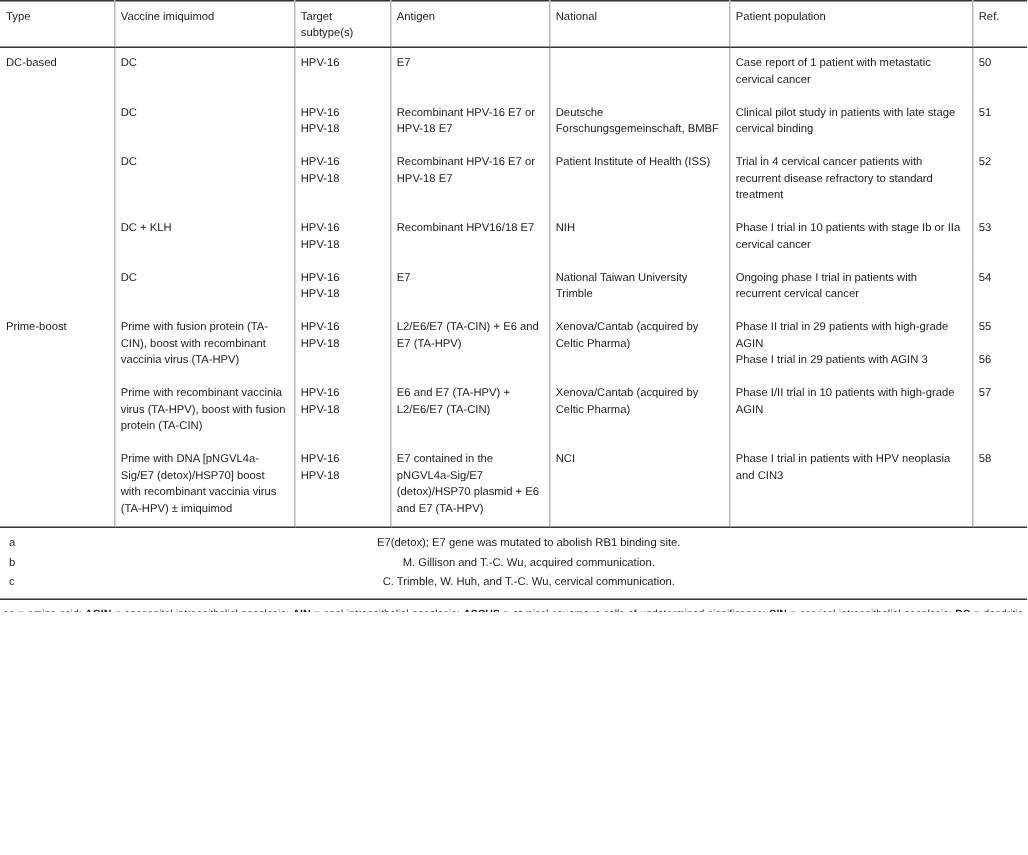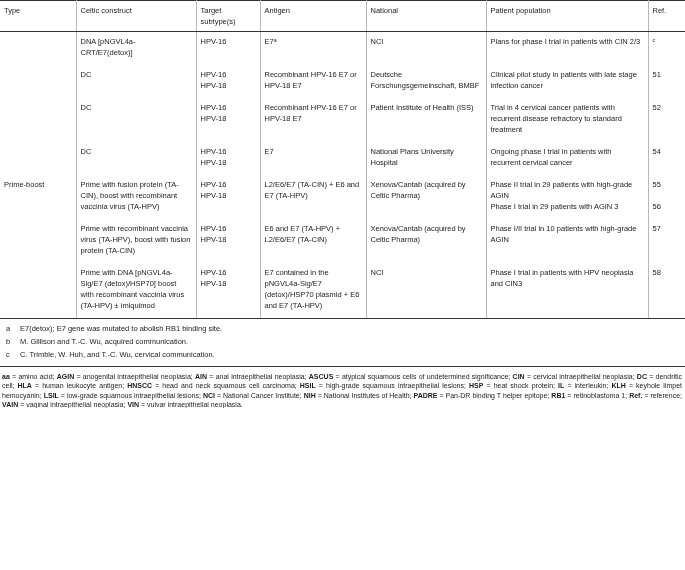--- a/index.html
+++ b/index.html
@@ -30,21 +30,21 @@
   .data-table thead th {
     border-bottom: 1px solid #333;
     padding-bottom: 4px;
   }
   .data-table th + th, .data-table td + td { border-left: 1px solid #b8b8b8; }
   .data-table tbody tr:last-child td { border-bottom: 1px solid #333; margin-top: 29px; }
 
   .footnotes { border-bottom: 1px solid #333; padding: 3px 0 5px 0; }
   .footnote { display: flex; font-size: 7.5px; line-height: 13px; }
   .footnote-marker { width: 14px; padding-left: 6px; flex: none; }
-  .footnote-text { flex: 1; }
+  .footnote-text { flex: 1; text-align: center; }
 
   .abbreviations {
     font-size: 7px;
     line-height: 9.4px;
     text-align: justify;
     padding: 5px 3px 0 2px;
     margin: 0;
   }
   .abbreviations b { font-weight: bold; }
 </style>
@@ -59,67 +59,76 @@
       <col style="width:120px">
       <col style="width:64px">
       <col style="width:106px">
       <col style="width:120px">
       <col style="width:162px">
       <col style="width:37px">
     </colgroup>
     <thead>
       <tr>
         <th>Type</th>
-        <th>Celtic construct</th>
+        <th>Vaccine imiquimod</th>
         <th>Target
 subtype(s)</th>
         <th>Antigen</th>
         <th>National</th>
         <th>Patient population</th>
         <th>Ref.</th>
       </tr>
     </thead>
     <tbody>
       <tr>
+        <td>DC-based</td>
+        <td>DC</td>
+        <td>HPV-16</td>
+        <td>E7</td>
         <td></td>
-        <td>DNA [pNGVL4a-
-CRT/E7(detox)]</td>
-        <td>HPV-16</td>
-        <td>E7ᵃ</td>
-        <td>NCI</td>
-        <td>Plans for phase I trial in patients with CIN 2/3</td>
-        <td>ᶜ</td>
+        <td>Case report of 1 patient with metastatic cervical cancer</td>
+        <td>50</td>
       </tr>
       <tr>
         <td></td>
         <td>DC</td>
         <td>HPV-16
 HPV-18</td>
         <td>Recombinant HPV-16 E7 or HPV-18 E7</td>
         <td>Deutsche Forschungsgemeinschaft, BMBF</td>
-        <td>Clinical pilot study in patients with late stage infection cancer</td>
+        <td>Clinical pilot study in patients with late stage cervical binding</td>
         <td>51</td>
       </tr>
       <tr>
         <td></td>
         <td>DC</td>
         <td>HPV-16
 HPV-18</td>
         <td>Recombinant HPV-16 E7 or HPV-18 E7</td>
         <td>Patient Institute of Health (ISS)</td>
         <td>Trial in 4 cervical cancer patients with recurrent disease refractory to standard treatment</td>
         <td>52</td>
       </tr>
       <tr>
         <td></td>
+        <td>DC + KLH</td>
+        <td>HPV-16
+HPV-18</td>
+        <td>Recombinant HPV16/18 E7</td>
+        <td>NIH</td>
+        <td>Phase I trial in 10 patients with stage Ib or IIa cervical cancer</td>
+        <td>53</td>
+      </tr>
+      <tr>
+        <td></td>
         <td>DC</td>
         <td>HPV-16
 HPV-18</td>
         <td>E7</td>
-        <td>National Plans University Hospital</td>
+        <td>National Taiwan University Trimble</td>
         <td>Ongoing phase I trial in patients with recurrent cervical cancer</td>
         <td>54</td>
       </tr>
       <tr>
         <td>Prime-boost</td>
         <td>Prime with fusion protein (TA-CIN), boost with recombinant vaccinia virus (TA-HPV)</td>
         <td>HPV-16
 HPV-18</td>
         <td>L2/E6/E7 (TA-CIN) + E6 and E7 (TA-HPV)</td>
         <td>Xenova/Cantab (acquired by Celtic Pharma)</td>

